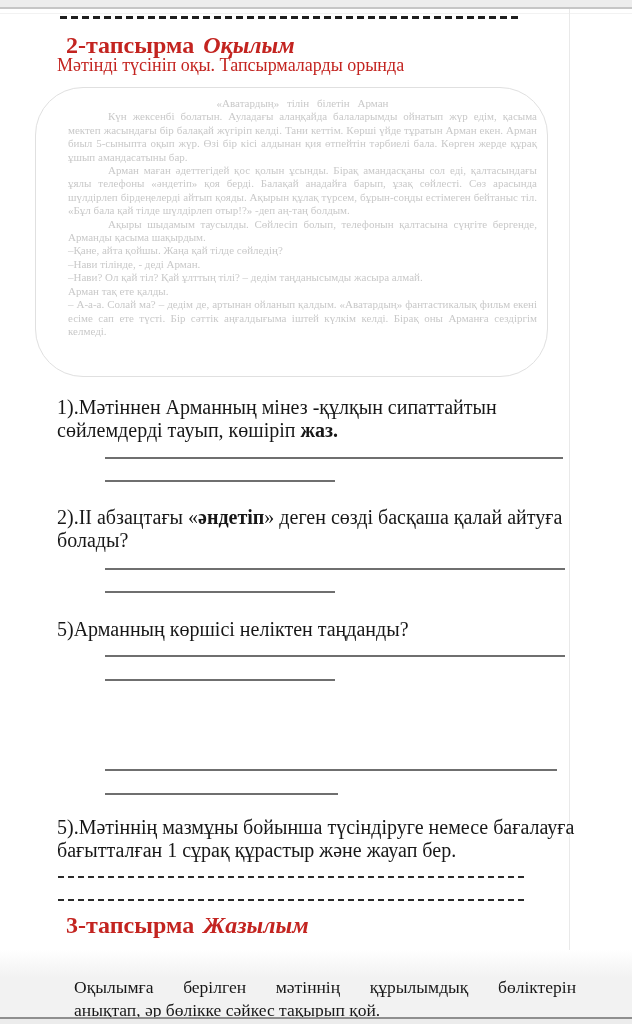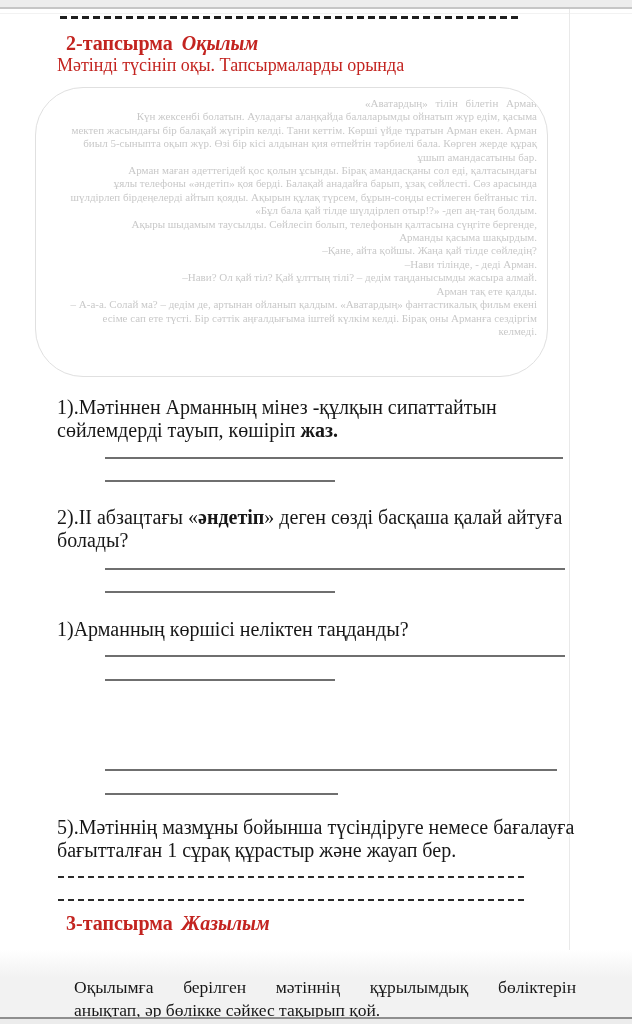--- a/index.html
+++ b/index.html
@@ -8,30 +8,30 @@
     font-family:"Liberation Serif", serif;overflow:hidden;
     --red:#c32420;--story:#c9c9c9;--ink:#171717;
   }
   .topbar{position:absolute;left:0;top:0;width:632px;height:7px;background:#ededed;border-bottom:2px solid #c6c6c6;}
   .topline2{position:absolute;left:0;top:13px;width:632px;height:1px;background:#f2f2f2;}
   .scan-vline{position:absolute;left:569px;top:9px;width:1px;height:950px;background:#e9e9e9;}
 
   .dash-top{position:absolute;left:60px;top:16px;width:461px;height:3px;
     background:repeating-linear-gradient(90deg,#1e1e1e 0 7px,transparent 7px 11px);}
 
-  .h-task{position:absolute;font-size:20px;font-weight:bold;color:var(--red);white-space:nowrap;}
+  .h-task{position:absolute;font-size:24px;font-weight:bold;color:var(--red);white-space:nowrap;}
   .h-task .ttype{font-style:italic;margin-left:9px;}
   #task2-h{left:66px;top:32px;}
   #task3-h{left:66px;top:912px;}
   .sub-instr{position:absolute;left:57px;top:55px;font-size:18px;color:var(--red);white-space:nowrap;}
 
   .storybox{position:absolute;left:35px;top:87px;width:513px;height:290px;box-sizing:border-box;
     border:1px solid #e0e0e0;border-radius:48px;padding:9px 10px 6px 32px;
     color:var(--story);font-size:11px;line-height:13.4px;text-align:justify;overflow:hidden;}
-  .storybox p{margin:0;text-align:right;}
+  .storybox p{margin:0;}
   .storybox p.ind{text-indent:40px;}
   .story-title{text-align:center;word-spacing:5px;margin:0;}
 
   .question{position:absolute;left:57px;width:530px;font-size:20px;line-height:23px;color:var(--ink);}
   .qline{white-space:nowrap;}
   .question .b{font-weight:bold;}
   #q1{top:396px;} #q2{top:506px;} #q3{top:618px;} #q4{top:708px;} #q5{top:816px;}
 
   .ans{position:absolute;left:105px;height:1.5px;background:#6f6f6f;}
   #a1a{top:457px;width:458px;} #a1b{top:480px;width:230px;}
@@ -87,21 +87,21 @@
 <div class="ans" id="a1b"></div>
 
 <div class="question" id="q2">
     <div class="qline"><span>2).ІІ абзацтағы «</span><span class="b">әндетіп</span><span>» деген сөзді басқаша қалай айтуға</span></div>
     <div class="qline"><span>болады?</span></div>
   </div>
 <div class="ans" id="a2a"></div>
 <div class="ans" id="a2b"></div>
 
 <div class="question" id="q3">
-    <div class="qline"><span>1)Арманның көршісі неліктен таңданды?</span></div>
+    <div class="qline"><span>5)Арманның көршісі неліктен таңданды?</span></div>
   </div>
 <div class="ans" id="a3a"></div>
 <div class="ans" id="a3b"></div>
 
 <div class="question" id="q4">
   </div>
 <div class="ans" id="a4a"></div>
 <div class="ans" id="a4b"></div>
 
 <div class="question" id="q5">

